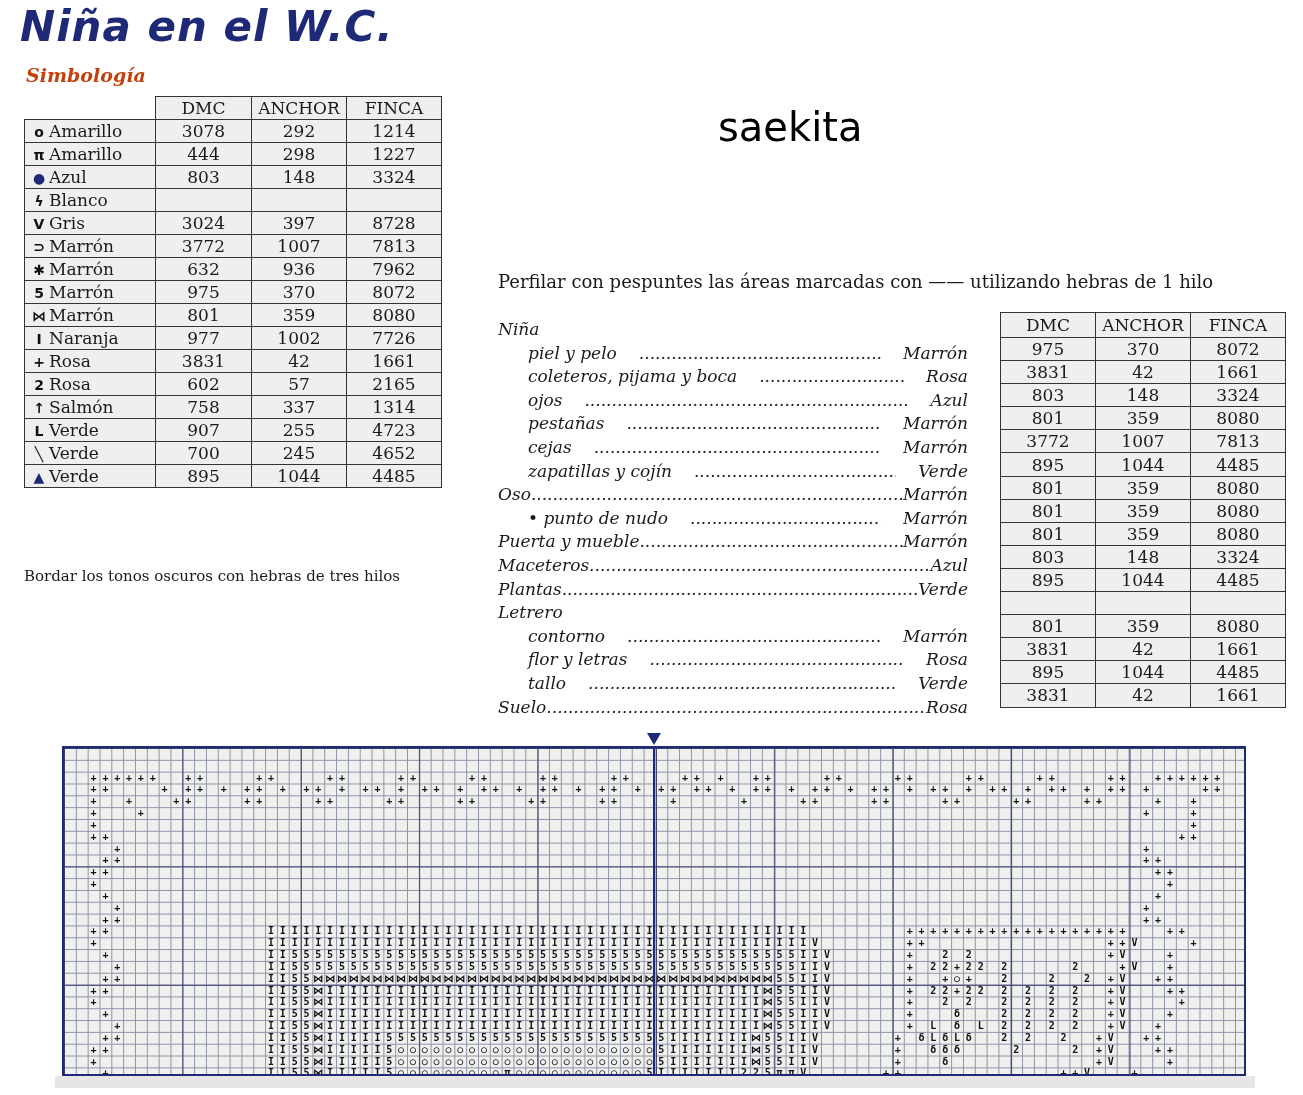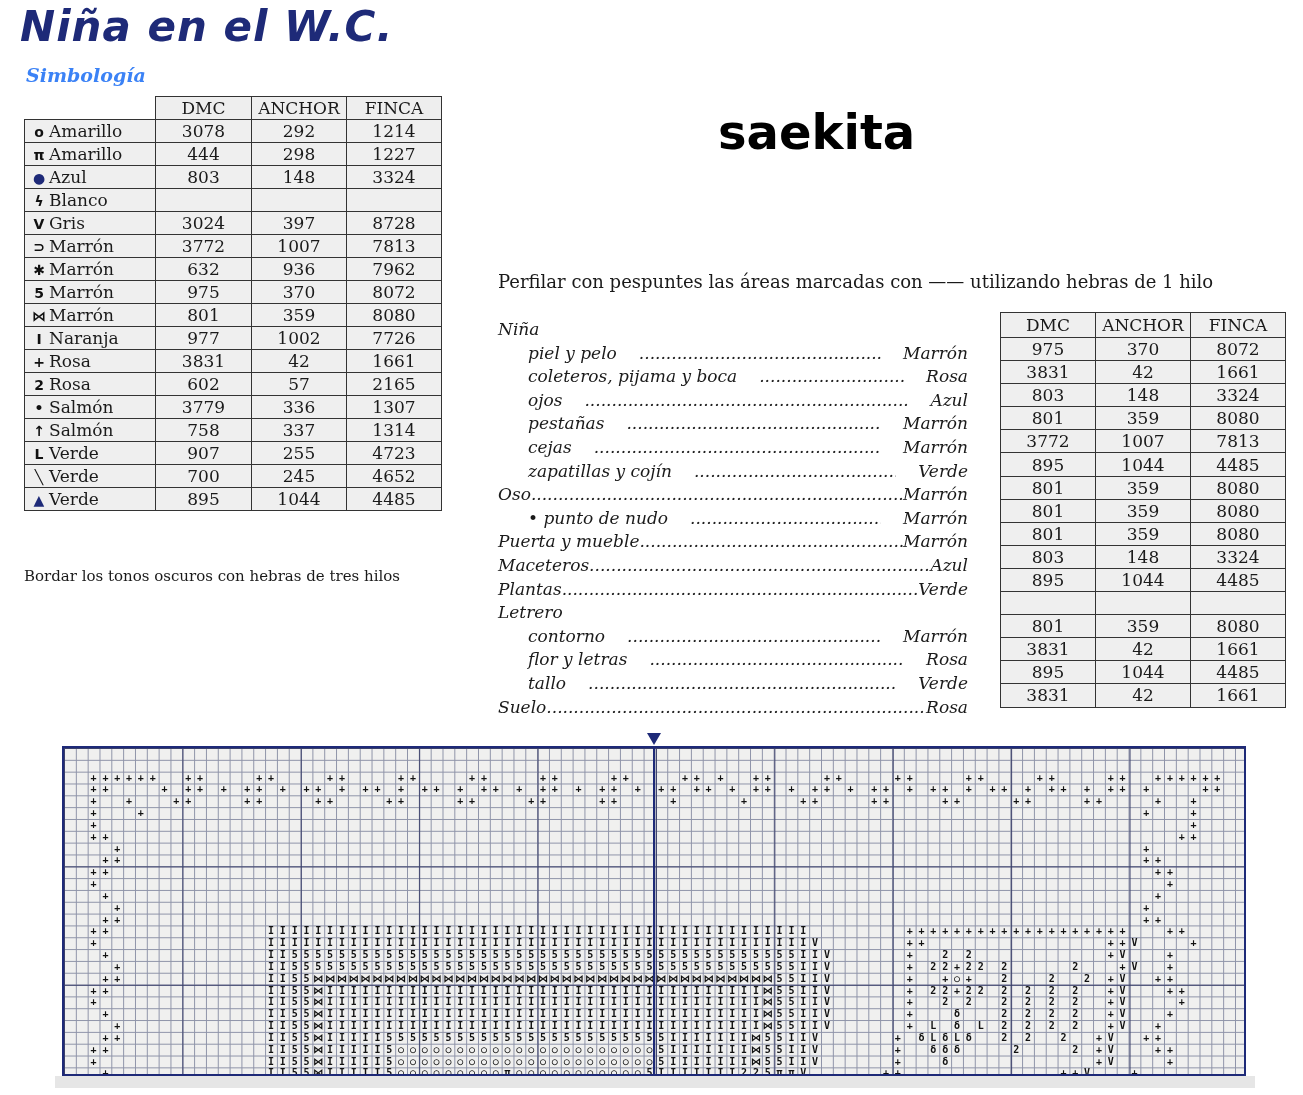--- a/index.html
+++ b/index.html
@@ -1,19 +1,19 @@
 <!DOCTYPE html>
 <html><head>
 <meta charset="utf-8">
 <style>
   html,body{margin:0;padding:0;background:#ffffff;}
   body{width:1303px;height:1095px;position:relative;overflow:hidden;font-family:"DejaVu Serif","Liberation Serif",serif;color:#1a1a1a;}
   .title{position:absolute;left:20px;top:2px;font-family:"DejaVu Sans",sans-serif;font-weight:bold;font-style:italic;font-size:42px;color:#1e2a78;letter-spacing:1px;text-align:center;}
-  .subtitle{position:absolute;left:26px;top:64px;font-family:"DejaVu Serif",serif;font-weight:bold;font-style:italic;font-size:19px;color:#3b82f6;text-align:right;}
-  .watermark{position:absolute;left:718px;top:104px;font-family:"DejaVu Sans",sans-serif;font-weight:bold;font-size:48px;color:#000;}
+  .subtitle{position:absolute;left:26px;top:64px;font-family:"DejaVu Serif",serif;font-weight:bold;font-style:italic;font-size:19px;color:#c2410c;text-align:right;}
+  .watermark{position:absolute;left:718px;top:104px;font-family:"DejaVu Sans",sans-serif;font-weight:normal;font-size:40px;color:#000;}
   table.sym{position:absolute;left:24px;top:96px;border-collapse:collapse;font-size:17px;}
   table.sym td,table.sym th{border:1.5px solid #333;height:22px;padding:0 4px;font-weight:normal;}
   table.sym th{background:#eeeeee;text-align:center;}
   table.sym th.blank{border:none;background:transparent;}
   table.sym td{background:#efefef;text-align:center;}
   table.sym td.name{text-align:left;width:122px;}
   table.sym td.dmc{width:87px;} table.sym td.anc{width:86px;} table.sym td.fin{width:86px;}
   .symglyph{display:inline-block;width:20px;text-align:center;font-family:"DejaVu Sans",sans-serif;font-weight:bold;font-size:14px;color:#111;}
   .symglyph.blue{color:#1e2a78;}
   .notes{position:absolute;left:24px;top:566px;font-size:15px;line-height:20px;}
@@ -126,26 +126,20 @@
         <td class="name"><span class="symglyph">+</span><span>Rosa</span></td>
         <td class="dmc">3831</td>
         <td class="anc">42</td>
         <td class="fin">1661</td>
       </tr>
       <tr>
         <td class="name"><span class="symglyph">2</span><span>Rosa</span></td>
         <td class="dmc">602</td>
         <td class="anc">57</td>
         <td class="fin">2165</td>
-      </tr>
-      <tr>
-        <td class="name"><span class="symglyph">•</span><span>Salmón</span></td>
-        <td class="dmc">3779</td>
-        <td class="anc">336</td>
-        <td class="fin">1307</td>
       </tr>
       <tr>
         <td class="name"><span class="symglyph">↑</span><span>Salmón</span></td>
         <td class="dmc">758</td>
         <td class="anc">337</td>
         <td class="fin">1314</td>
       </tr>
       <tr>
         <td class="name"><span class="symglyph">L</span><span>Verde</span></td>
         <td class="dmc">907</td>

